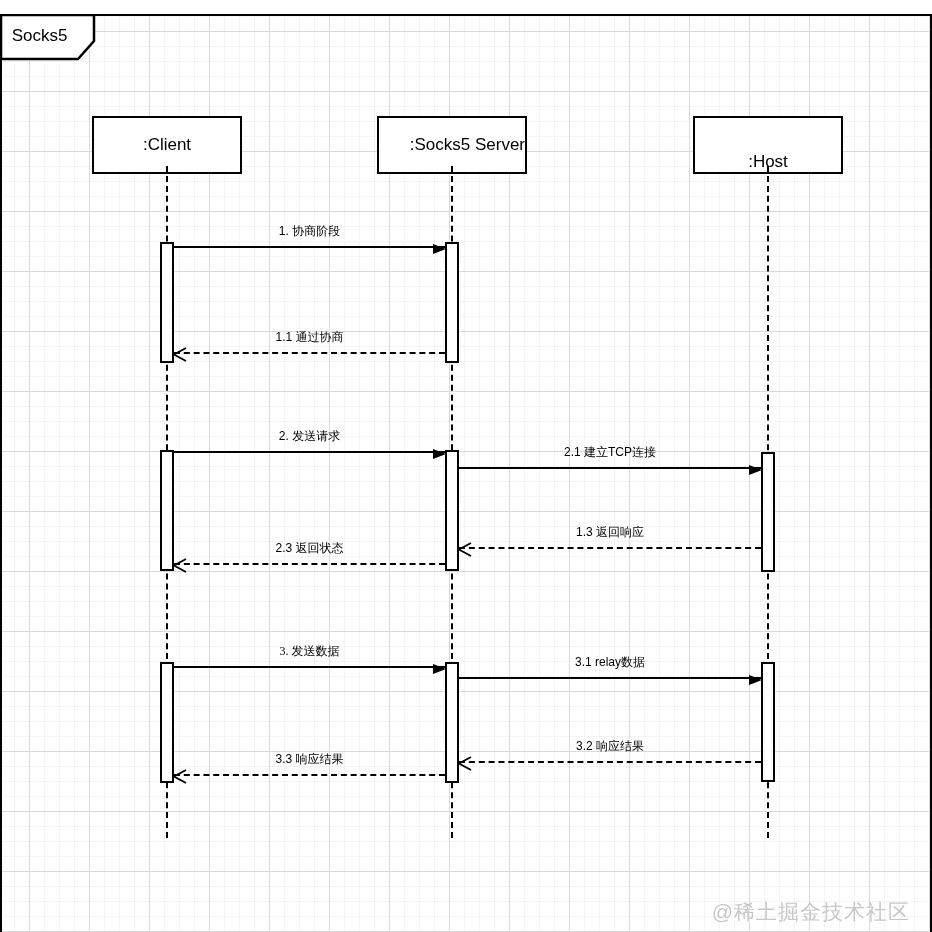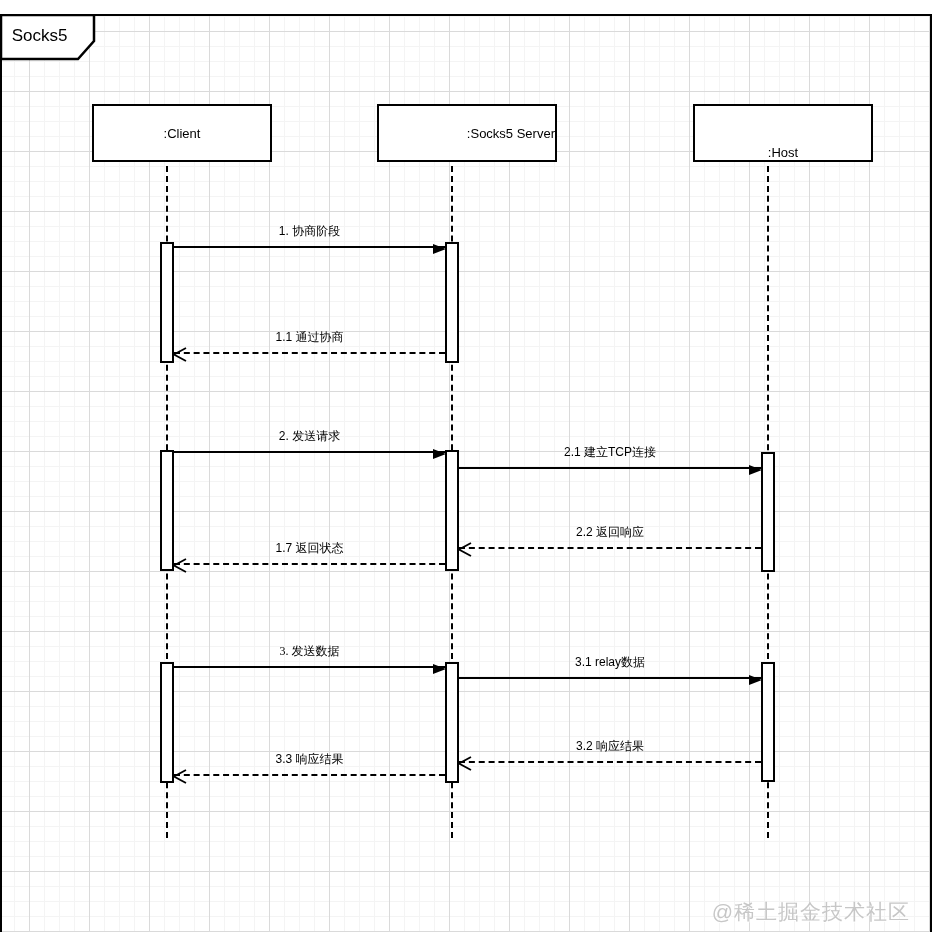--- a/index.html
+++ b/index.html
@@ -27,24 +27,24 @@
   .frame-tab { position:absolute; left:-2.5px; top:-2.5px; width:98px; height:48px; }
   .frame-tab svg { display:block; }
   .frame-title {
     position:absolute; left:0; top:0; width:80px; height:44px;
     display:flex; align-items:center; justify-content:center;
     font-size:17px;
   }
 
   
   .actor {
-    position:absolute; top:88px; width:180px; height:58px;
+    position:absolute; top:100px; width:150px; height:58px;
     border:2px solid #000; background:#fff;
     display:flex; align-items:center; justify-content:center;
-    font-size:13px;
+    font-size:17px;
   }
   .actor-client { left:90px; }
   .actor-server { left:375px;justify-content:flex-end; }
   .actor-host   { left:691px;align-items:flex-end; }
 
   
   .lifeline {
     position:absolute; top:150px; height:672px; width:0;
     border-left:2px dashed #000;
   }
@@ -166,30 +166,30 @@
   </div>
 
   <div class="msg span-sh m-21">
     <span class="msg-label">2.1 建立TCP连接</span>
     <div class="msg-line line-solid">
       <span class="head-filled-right"></span>
     </div>
   </div>
 
   <div class="msg span-sh m-22">
-    <span class="msg-label">2.2 返回响应</span>
+    <span class="msg-label">1.3 返回响应</span>
     <div class="msg-line line-dashed">
       <svg class="head-open-left" width="14" height="15" viewBox="0 0 14 15">
         <path d="M13 1 L1 7.5 L13 14" fill="none" stroke="#000" stroke-width="1.8"></path>
       </svg>
     </div>
   </div>
 
   <div class="msg span-cs m-23">
-    <span class="msg-label">1.7 返回状态</span>
+    <span class="msg-label">2.3 返回状态</span>
     <div class="msg-line line-dashed">
       <svg class="head-open-left" width="14" height="15" viewBox="0 0 14 15">
         <path d="M13 1 L1 7.5 L13 14" fill="none" stroke="#000" stroke-width="1.8"></path>
       </svg>
     </div>
   </div>
 
   <div class="msg span-cs m-3">
     <span class="msg-label">3. 发送数据</span>
     <div class="msg-line line-solid">

